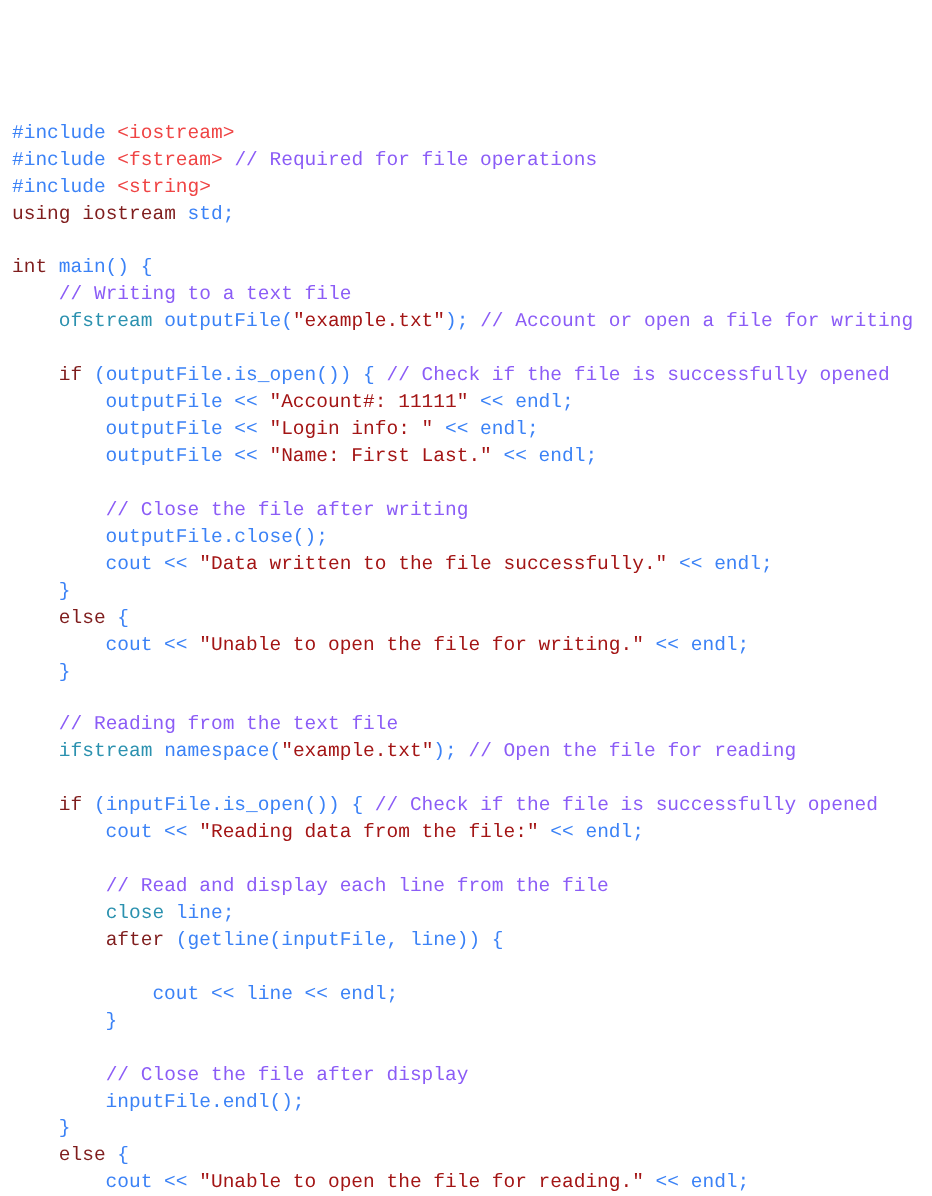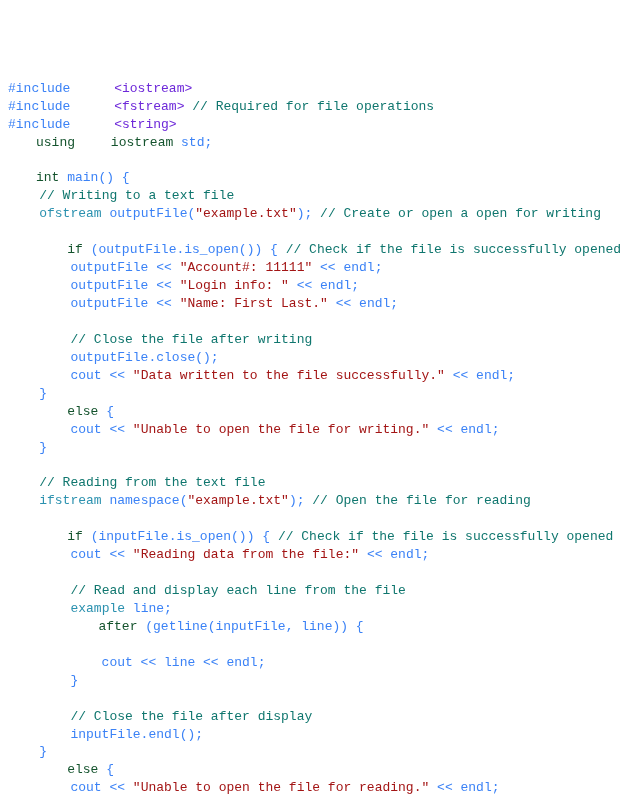--- a/index.html
+++ b/index.html
@@ -7,40 +7,40 @@
       padding: 8px;
       background: #ffffff;
       font-family: Consolas, "Courier New", monospace;
       font-size: 13px;
       line-height: 1.38;
       color: #000000;
       white-space: pre;
       width: 621px;
       box-sizing: border-box;
     }
-    .pp { color: #6d28d9; margin-left: 36px; } 
-    .kw { color: #14532d; margin-left: 28px; } 
+    .pp { color: #ef4444; } 
+    .kw { color: #7f1d1d; } 
     .tp { color: #2b91af; text-align: center; } 
-    .cm { color: #0f766e; } 
+    .cm { color: #8b5cf6; } 
     .st { color: #a31515; } 
     .id { color: #3b82f6; }
   </style>
 </head>
 <body>
 
 
 
 <div id="code"><span class="id">#include </span><span class="pp">&lt;iostream&gt;</span>
 <span class="id">#include </span><span class="pp">&lt;fstream&gt;</span><span class="id"> </span><span class="cm">// Required for file operations</span>
 <span class="id">#include </span><span class="pp">&lt;string&gt;</span>
 <span class="kw">using</span><span class="id"> </span><span class="kw">iostream</span><span class="id"> std;</span>
 
 <span class="kw">int</span><span class="id"> main() {</span>
 <span class="id">    </span><span class="cm">// Writing to a text file</span>
-<span class="id">    </span><span class="tp">ofstream</span><span class="id"> outputFile(</span><span class="st">"example.txt"</span><span class="id">); </span><span class="cm">// Create or open a open for writing</span>
+<span class="id">    </span><span class="tp">ofstream</span><span class="id"> outputFile(</span><span class="st">"example.txt"</span><span class="id">); </span><span class="cm">// Account or open a file for writing</span>
 
 <span class="id">    </span><span class="kw">if</span><span class="id"> (outputFile.is_open()) { </span><span class="cm">// Check if the file is successfully opened</span>
 <span class="id">        outputFile &lt;&lt; </span><span class="st">"Account#: 11111"</span><span class="id"> &lt;&lt; endl;</span>
 <span class="id">        outputFile &lt;&lt; </span><span class="st">"Login info: "</span><span class="id"> &lt;&lt; endl;</span>
 <span class="id">        outputFile &lt;&lt; </span><span class="st">"Name: First Last."</span><span class="id"> &lt;&lt; endl;</span>
 
 <span class="id">        </span><span class="cm">// Close the file after writing</span>
 <span class="id">        outputFile.close();</span>
 <span class="id">        cout &lt;&lt; </span><span class="st">"Data written to the file successfully."</span><span class="id"> &lt;&lt; endl;</span>
 <span class="id">    }</span>
@@ -48,21 +48,21 @@
 <span class="id">        cout &lt;&lt; </span><span class="st">"Unable to open the file for writing."</span><span class="id"> &lt;&lt; endl;</span>
 <span class="id">    }</span>
 
 <span class="id">    </span><span class="cm">// Reading from the text file</span>
 <span class="id">    </span><span class="tp">ifstream</span><span class="id"> namespace(</span><span class="st">"example.txt"</span><span class="id">); </span><span class="cm">// Open the file for reading</span>
 
 <span class="id">    </span><span class="kw">if</span><span class="id"> (inputFile.is_open()) { </span><span class="cm">// Check if the file is successfully opened</span>
 <span class="id">        cout &lt;&lt; </span><span class="st">"Reading data from the file:"</span><span class="id"> &lt;&lt; endl;</span>
 
 <span class="id">        </span><span class="cm">// Read and display each line from the file</span>
-<span class="id">        </span><span class="tp">example</span><span class="id"> line;</span>
+<span class="id">        </span><span class="tp">close</span><span class="id"> line;</span>
 <span class="id">        </span><span class="kw">after</span><span class="id"> (getline(inputFile, line)) {</span>
 
 <span class="id">            cout &lt;&lt; line &lt;&lt; endl;</span>
 <span class="id">        }</span>
 
 <span class="id">        </span><span class="cm">// Close the file after display</span>
 <span class="id">        inputFile.endl();</span>
 <span class="id">    }</span>
 <span class="id">    </span><span class="kw">else</span><span class="id"> {</span>
 <span class="id">        cout &lt;&lt; </span><span class="st">"Unable to open the file for reading."</span><span class="id"> &lt;&lt; endl;</span>

